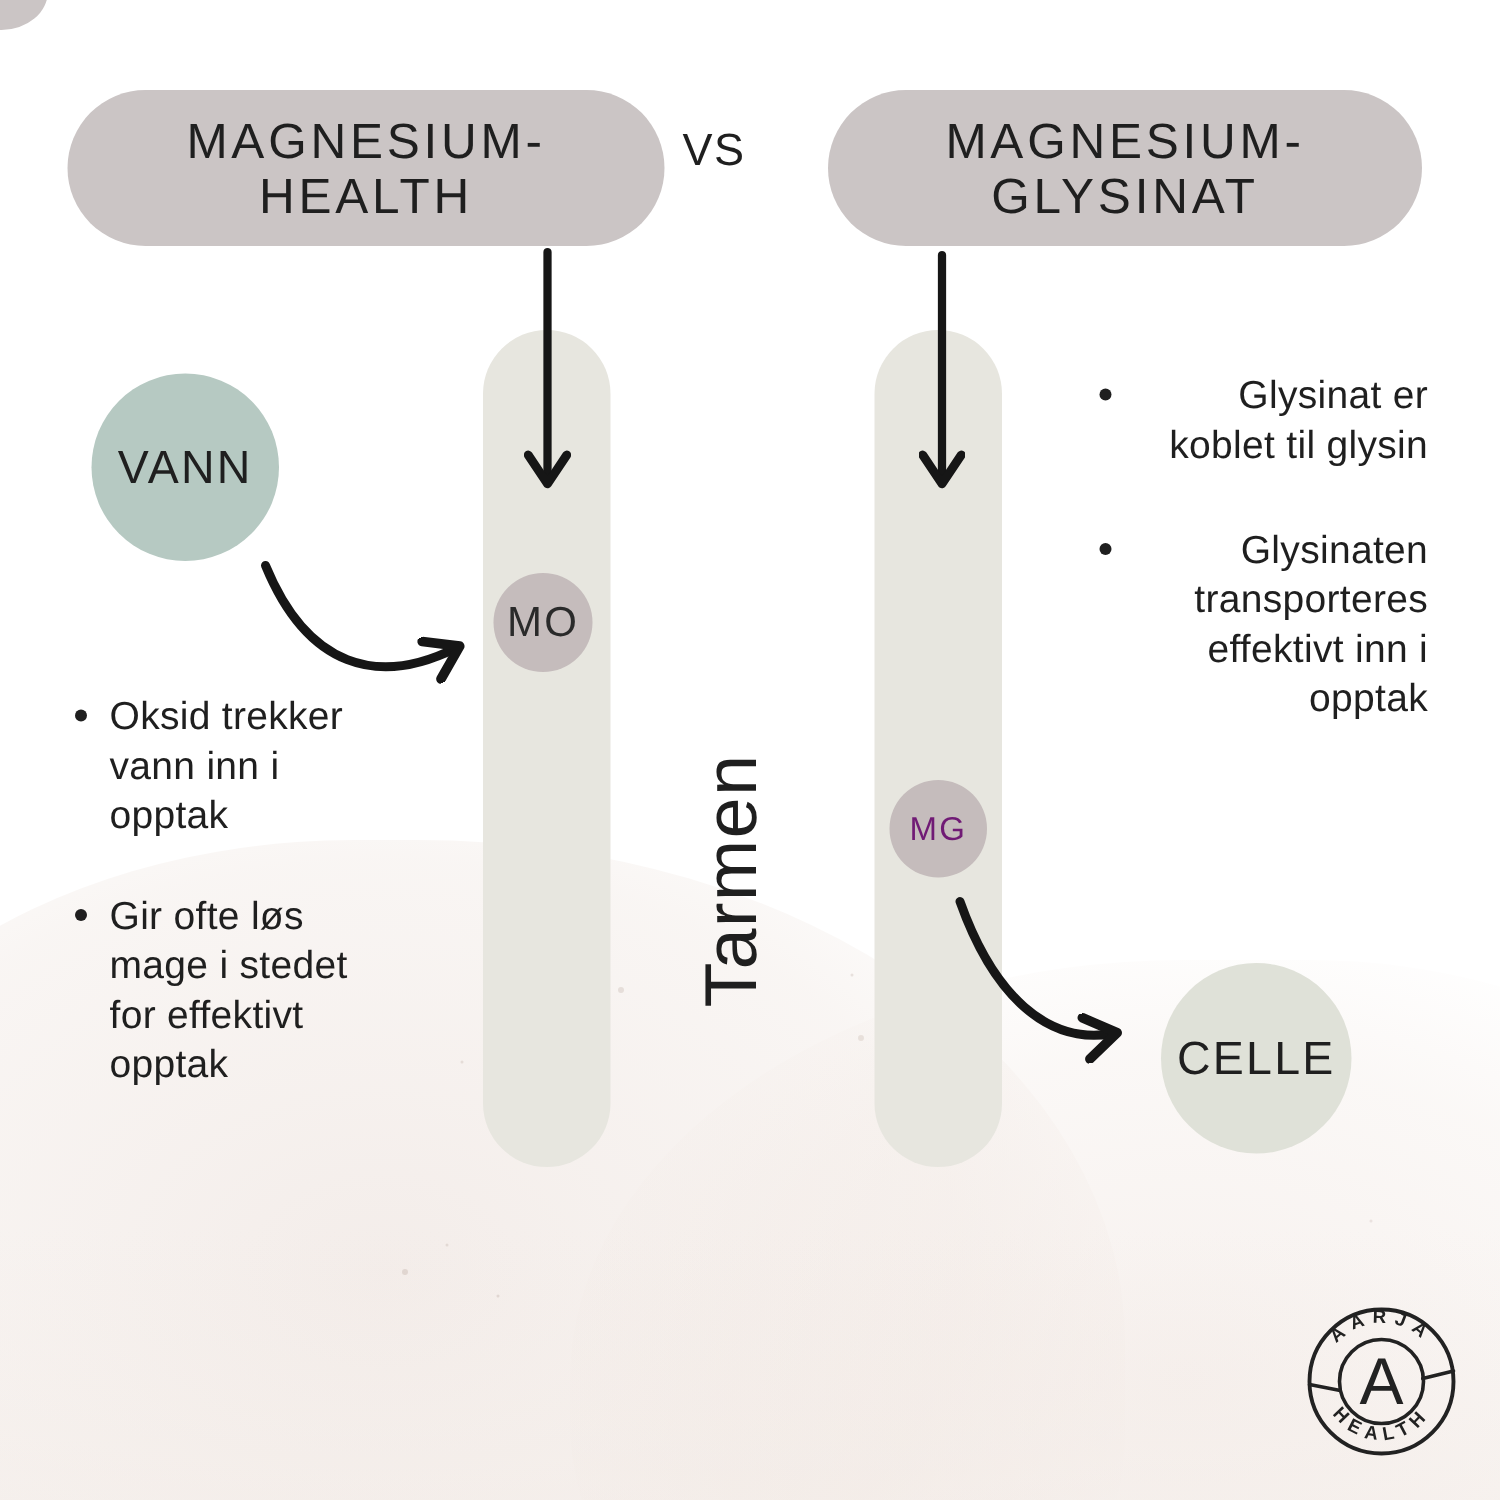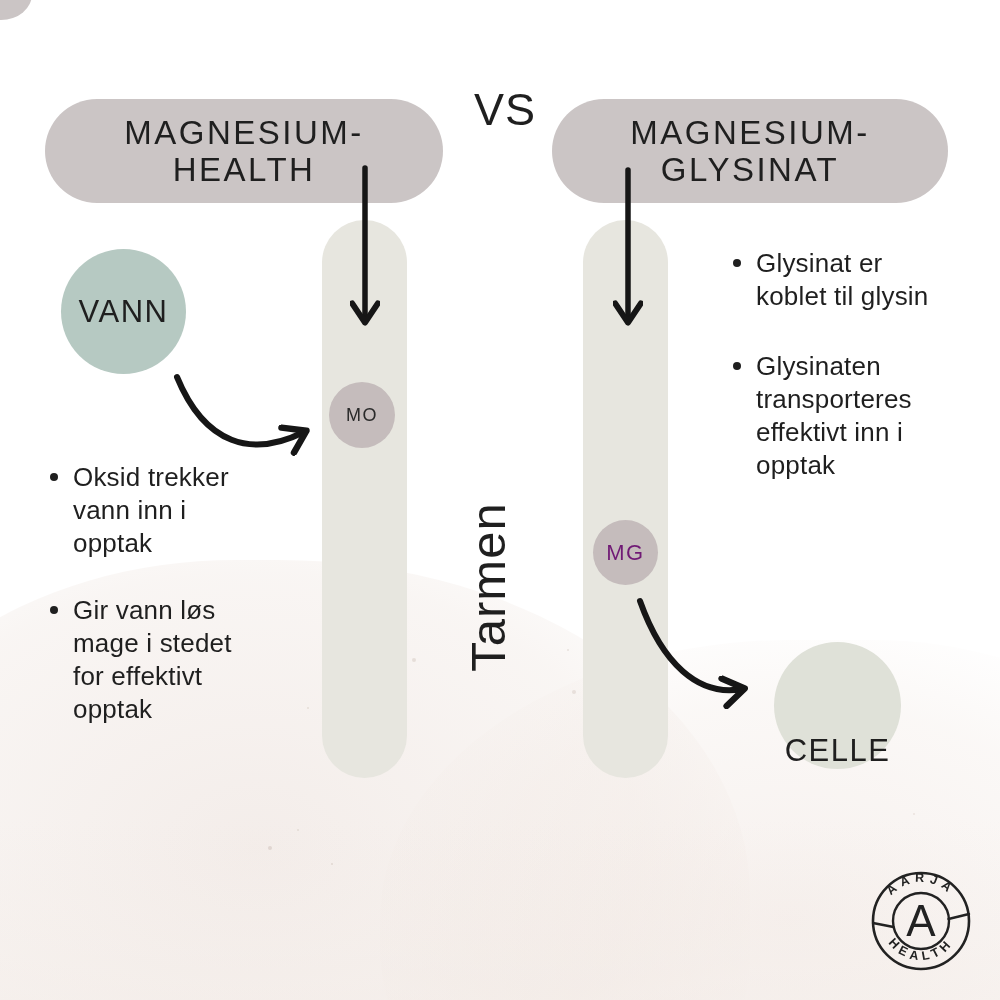--- a/index.html
+++ b/index.html
@@ -30,52 +30,52 @@
       268px 846px 0 0 rgba(190,172,163,0.35), 296px 828px 0 -1px rgba(190,172,163,0.3),
       330px 862px 0 -1px rgba(190,172,163,0.35), 566px 648px 0 -1px rgba(190,172,163,0.3),
       572px 690px 0 0 rgba(190,172,163,0.28), 912px 812px 0 -1px rgba(190,172,163,0.25),
       288px 872px 0 -2px rgba(190,172,163,0.3), 398px 706px 0 -2px rgba(190,172,163,0.3);}
   .corner-blob{position:absolute; left:-30px; top:-32px; width:62px; height:52px;
     border-radius:50%; background:var(--pill);}
 
   
   .pill{position:absolute; background:var(--pill); border-radius:60px;
     display:flex; flex-direction:column; align-items:center; justify-content:center;
-    text-align:center; font-size:33px; letter-spacing:2.5px; line-height:37px; color:var(--text);margin-top:39px;}
+    text-align:center; font-size:33px; letter-spacing:2.5px; line-height:37px; color:var(--text);}
   .pill-left{left:45px; top:60px; width:398px; height:104px;}
   .pill-right{left:552px; top:60px; width:396px; height:104px;}
-  .vs{position:absolute; left:455px; top:84px; width:100px; text-align:center;
-    font-size:45px; letter-spacing:1px; color:var(--text);}
+  .vs{position:absolute; left:455px; top:84px; width:100px; 
+    font-size:30px; letter-spacing:1px; color:var(--text);}
 
   
   .bar{position:absolute; top:220px; height:558px; width:85px; border-radius:44px; background:var(--bar);}
   .bar-left{left:322px;}
   .bar-right{left:583px;}
 
   
   .circle{position:absolute; border-radius:50%; display:flex; align-items:center; justify-content:center;}
   .vann{left:61px; top:249px; width:125px; height:125px; background:var(--water-circle);
     font-size:31px; letter-spacing:1.5px;}
   .mo{left:329px; top:382px; width:66px; height:66px; background:var(--molecule-circle);
-    font-size:18px; letter-spacing:1.5px; color:#2a2a2a;}
+    font-size:28px; letter-spacing:1.5px; color:#2a2a2a;}
   .mg{left:593px; top:520px; width:65px; height:65px; background:var(--molecule-circle);
     font-size:22px; letter-spacing:1.5px; color:#701a75;}
   .celle{left:774px; top:642px; width:127px; height:127px; background:var(--cell-circle);
-    font-size:31px; letter-spacing:1.5px;align-items:flex-end;}
+    font-size:31px; letter-spacing:1.5px;}
 
   
   .tarmen{position:absolute; left:340px; top:557px; width:300px; height:60px;
     transform:rotate(-90deg); text-align:center; font-size:49px; letter-spacing:1px; color:var(--text);}
 
   
   .bullets{position:absolute; list-style:none; font-size:26px; line-height:33px; letter-spacing:0.2px;}
   .bullets-left{left:50px; top:461px; width:220px;}
   .bullets-right{left:733px; top:247px; width:230px;}
   .bullets li{display:flex; margin-bottom:34px;}
-  .bullets-right li{margin-bottom:37px;}
+  .bullets-right li{margin-bottom:37px;text-align:right;}
   .bullets .dot{flex:0 0 auto; width:8px; height:8px; border-radius:50%;
     background:var(--text); margin:12px 15px 0 0;}
   .bullets .btxt{display:block;}
   .bullets-left .btxt{max-width:182px;}
   .bullets-right .btxt{max-width:196px;}
 
   
   .arrows{position:absolute; inset:0; pointer-events:none;}
 
   
@@ -133,21 +133,21 @@
 
   <div class="tarmen">Tarmen</div>
 
   <ul class="bullets bullets-left">
     <li>
       <span class="dot"></span>
       <span class="btxt">Oksid trekker vann inn i opptak</span>
     </li>
     <li>
       <span class="dot"></span>
-      <span class="btxt">Gir vann løs mage i stedet for effektivt opptak</span>
+      <span class="btxt">Gir ofte løs mage i stedet for effektivt opptak</span>
     </li>
   </ul>
 
   <ul class="bullets bullets-right">
     <li>
       <span class="dot"></span>
       <span class="btxt">Glysinat er koblet til glysin</span>
     </li>
     <li>
       <span class="dot"></span>

